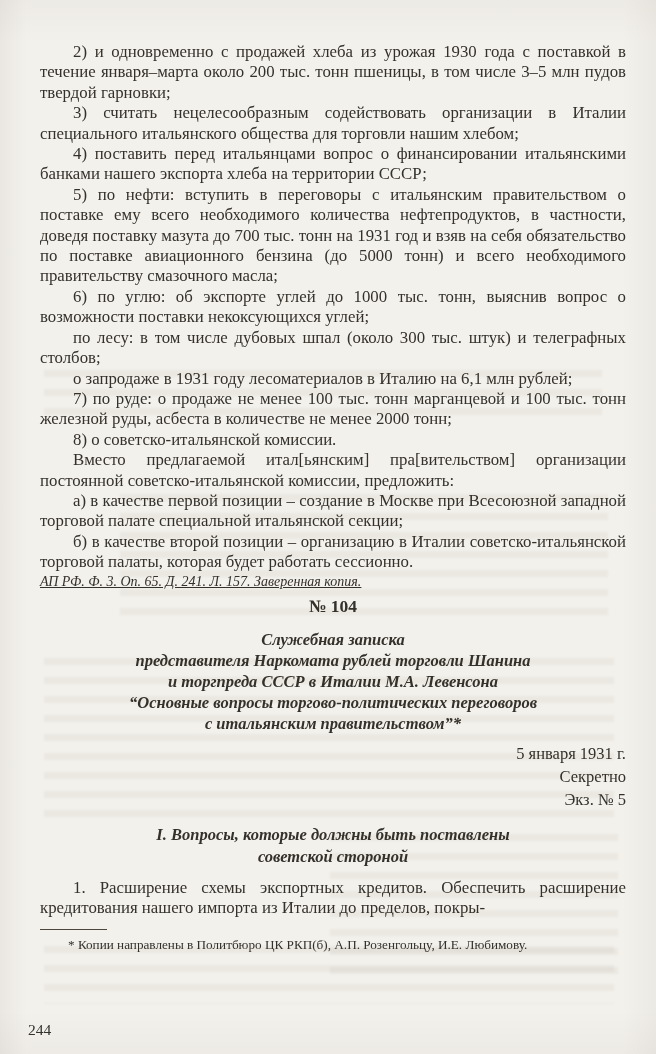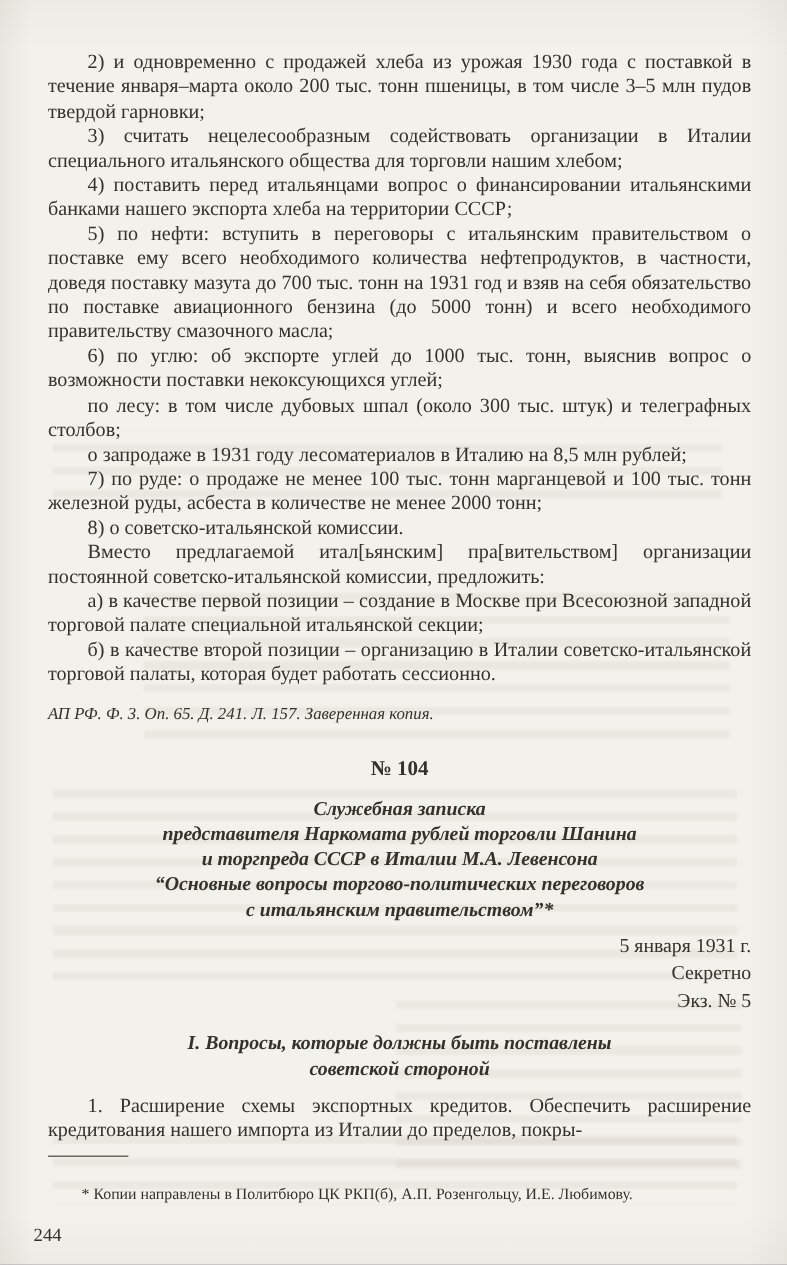--- a/index.html
+++ b/index.html
@@ -35,27 +35,27 @@
     top: 42px;
   }
   .body-para {
     margin: 0;
     text-align: justify;
     text-indent: 33px;
     font-size: 16.8px;
     line-height: 20.4px;
   }
   .archival {
-    margin-top: 14px;
     font-style: italic;
     font-size: 14px;
     line-height: 18px;
+    text-decoration: underline;
   }
   .doc-number {
-    margin-top: 24px;
+    margin-top: 4px;
     text-align: center;
     font-weight: bold;
     font-size: 17.5px;
     line-height: 22px;
   }
   .doc-title {
     margin-top: 12px;
     text-align: center;
     font-weight: bold;
     font-style: italic;
@@ -80,21 +80,21 @@
     margin-top: 9px;
     font-family: Liberation Serif, serif;
   }
   .footnote-sep {
     width: 67px;
     height: 0;
     border-top: 1.4px solid #4c463d;
     margin-top: 11px;
   }
   .footnote {
-    margin-top: 22px;
+    margin-top: 6px;
     font-size: 13.2px;
     line-height: 17px;
     text-indent: 28px;
   }
   .page-number {
     position: absolute;
     z-index: 1;
     left: 28px;
     bottom: 15px;
     font-size: 15.5px;
@@ -112,21 +112,21 @@
   <div class="ghost" style="left:44px; top:934px; width:570px; height:70px;"></div>
 
   <div class="content">
 
     <p class="body-para">2) и одновременно с продажей хлеба из урожая 1930 года с поставкой в течение января–марта около 200 тыс. тонн пшеницы, в том числе 3–5 млн пудов твердой гарновки;</p>
     <p class="body-para">3) считать нецелесообразным содействовать организации в Италии специального итальянского общества для торговли нашим хлебом;</p>
     <p class="body-para">4) поставить перед итальянцами вопрос о финансировании итальянскими банками нашего экспорта хлеба на территории СССР;</p>
     <p class="body-para">5) по нефти: вступить в переговоры с итальянским правительством о поставке ему всего необходимого количества нефтепродуктов, в частности, доведя поставку мазута до 700 тыс. тонн на 1931 год и взяв на себя обязательство по поставке авиационного бензина (до 5000 тонн) и всего необходимого правительству смазочного масла;</p>
     <p class="body-para">6) по углю: об экспорте углей до 1000 тыс. тонн, выяснив вопрос о возможности поставки некоксующихся углей;</p>
     <p class="body-para">по лесу: в том числе дубовых шпал (около 300 тыс. штук) и телеграфных столбов;</p>
-    <p class="body-para">о запродаже в 1931 году лесоматериалов в Италию на 8,5 млн рублей;</p>
+    <p class="body-para">о запродаже в 1931 году лесоматериалов в Италию на 6,1 млн рублей;</p>
     <p class="body-para">7) по руде: о продаже не менее 100 тыс. тонн марганцевой и 100 тыс. тонн железной руды, асбеста в количестве не менее 2000 тонн;</p>
     <p class="body-para">8) о советско-итальянской комиссии.</p>
     <p class="body-para">Вместо предлагаемой итал[ьянским] пра[вительством] организации постоянной советско-итальянской комиссии, предложить:</p>
     <p class="body-para">а) в качестве первой позиции – создание в Москве при Всесоюзной западной торговой палате специальной итальянской секции;</p>
     <p class="body-para">б) в качестве второй позиции – организацию в Италии советско-итальянской торговой палаты, которая будет работать сессионно.</p>
 
     <div class="archival">АП РФ. Ф. 3. Оп. 65. Д. 241. Л. 157. Заверенная копия.</div>
 
     <div class="doc-number">№ 104</div>
 

